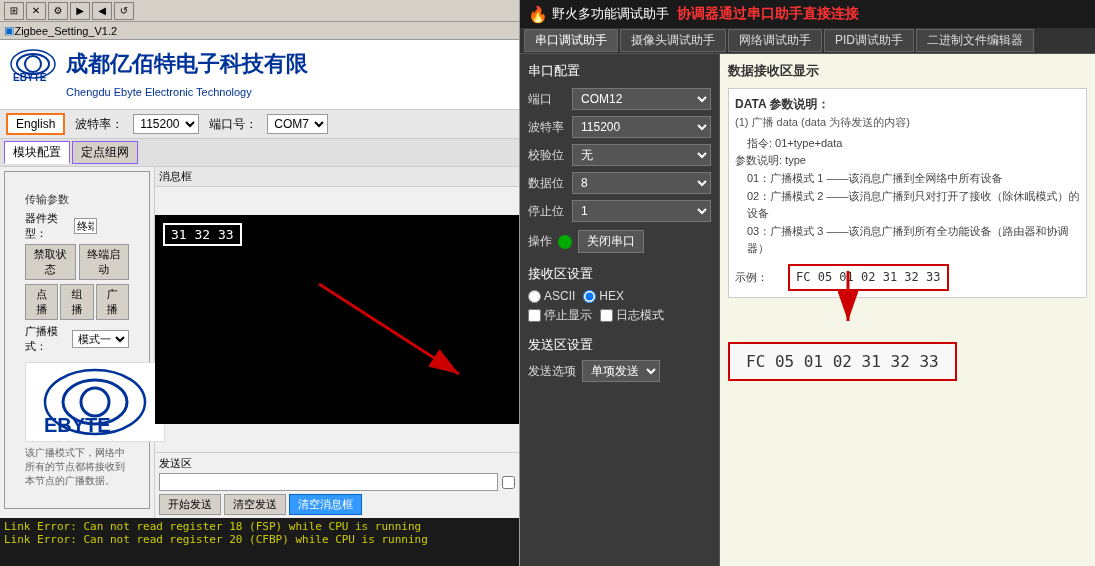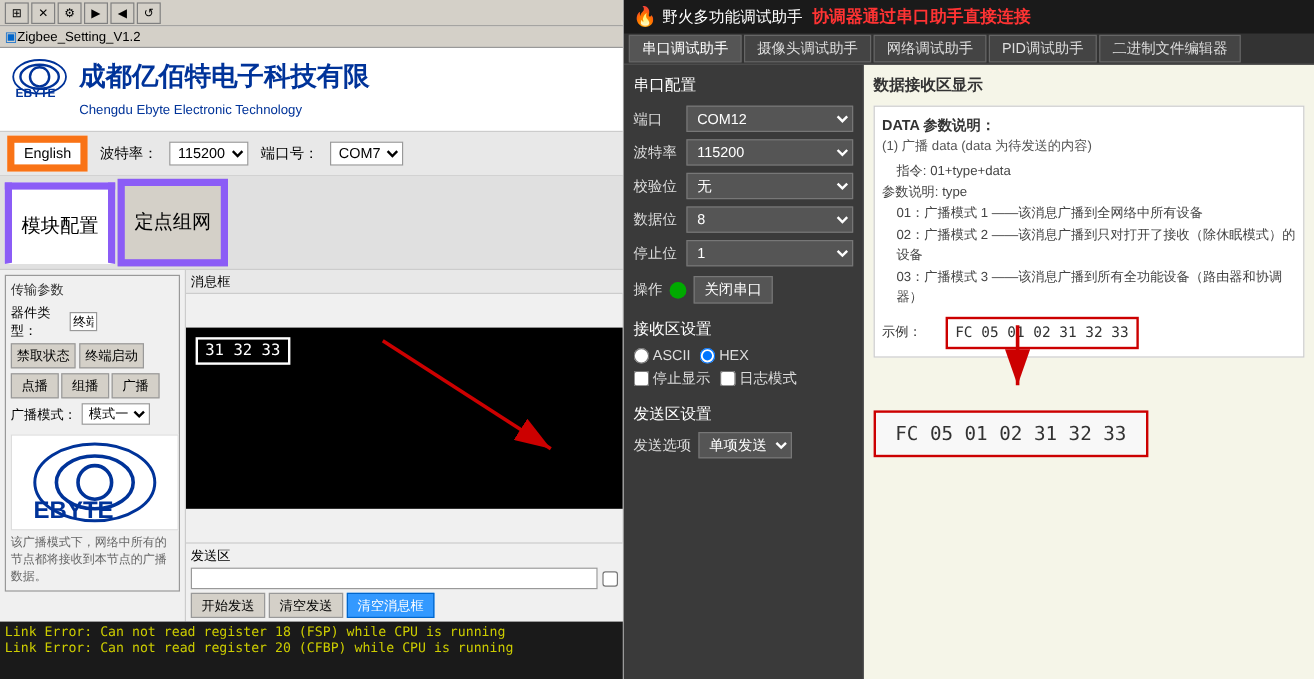--- a/index.html
+++ b/index.html
@@ -17,37 +17,37 @@
 
     
     #logo-area { height: 70px; background: white; display: flex; flex-direction: column; align-items: flex-start; padding: 4px 8px; border-bottom: 1px solid #ccc; }
     #logo-row { display: flex; align-items: center; gap: 8px; }
     #logo-icon { width: 50px; height: 40px; display: flex; align-items: center; justify-content: center; }
     #logo-text-cn { font-size: 22px; font-weight: bold; color: #003399; font-family: 'Microsoft YaHei', sans-serif; }
     #logo-text-en { font-size: 11px; color: #003399; margin-left: 58px; margin-top: 2px; }
 
     
     #lang-row { background: #e8e8e8; padding: 3px 6px; display: flex; align-items: center; gap: 10px; border-bottom: 1px solid #ccc; }
-    #lang-btn { background: white; border: 6px solid #f97316; padding: 2px 8px; font-size: 12px; cursor: pointer; }
+    #lang-btn { background: white; border: 2px solid #f97316; padding: 2px 8px; font-size: 12px; cursor: pointer; }
     #baud-label { font-size: 12px; }
     #baud-select { border: 1px solid #999; background: white; padding: 1px 2px; font-size: 12px; }
     #port-label { font-size: 12px; }
     #port-select { border: 1px solid #999; background: white; padding: 1px 2px; font-size: 12px; }
 
     
     #tabs-row { background: #e0e0e0; display: flex; align-items: center; padding: 2px 4px; gap: 2px; border-bottom: 1px solid #ccc; }
-    .tab-btn { background: #d4d0c8; border: 6px solid #8b5cf6; padding: 20px 8px; font-size: 16px; cursor: pointer; }
+    .tab-btn { background: #d4d0c8; border: 1px solid #8b5cf6; padding: 2px 8px; font-size: 12px; cursor: pointer; }
     .tab-btn.active { background: white; border-bottom: 1px solid white; }
 
     
     #main-content { display: flex; flex: 1; overflow: hidden; }
 
     
     #left-sidebar { width: 155px; background: #f0f0f0; border-right: 1px solid #ccc; padding: 4px; display: flex; flex-direction: column; gap: 4px; }
-    #params-section { border: 1px solid #999; padding: 4px; }
+    #params-section { border: 1px solid #999; padding: 20px; }
     #params-title { font-size: 11px; color: #333; margin-bottom: 4px; }
     .param-row { display: flex; align-items: center; gap: 4px; margin-bottom: 3px; }
     .param-label { font-size: 11px; width: 45px; }
     .param-value { border: 1px solid #999; background: white; font-size: 11px; padding: 1px 2px; width: 50px; }
     #status-row { display: flex; gap: 3px; }
     .status-btn { border: 1px solid #999; background: #d4d0c8; padding: 2px 4px; font-size: 11px; cursor: pointer; }
     #action-row { display: flex; gap: 2px; margin-top: 4px; }
     .action-btn { border: 1px solid #999; background: #d4d0c8; padding: 2px 8px; font-size: 11px; cursor: pointer; }
     #broadcast-row { display: flex; align-items: center; gap: 4px; margin-top: 4px; }
     #broadcast-label { font-size: 11px; }

